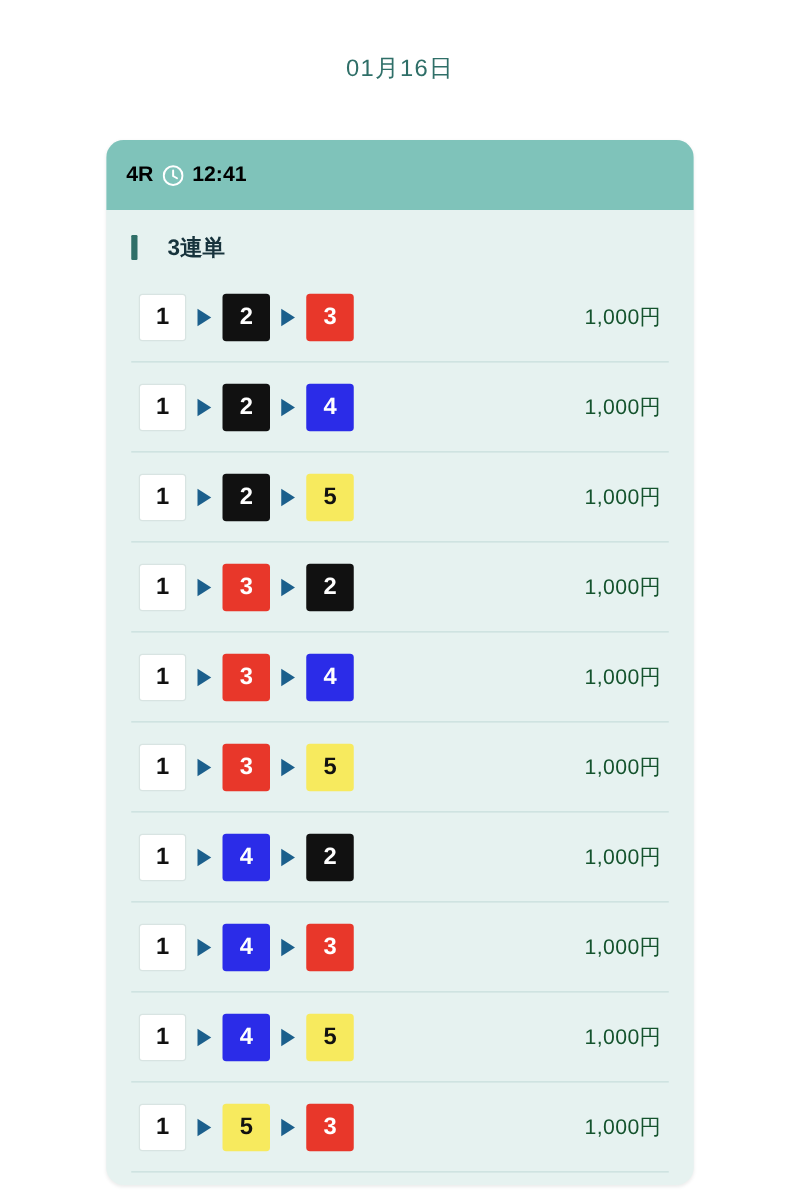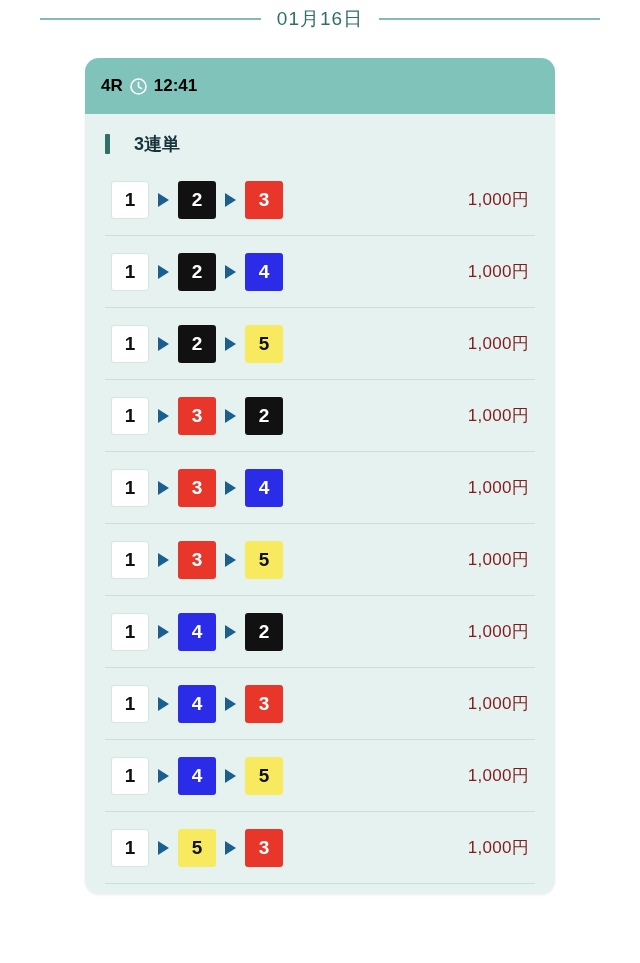--- a/index.html
+++ b/index.html
@@ -18,21 +18,22 @@
     background: #ffffff;
     overflow: hidden;
   }
 
   
   .date-header {
     display: flex;
     align-items: center;
     justify-content: flex-start;
     gap: 16px;
-    padding: 6px 40px 14px 40px;
+    padding: 24px 40px 14px 40px;
+    flex-direction: column;
   }
   .date-rule {
     flex: 1 1 auto;
     height: 2px;
     background: #7fbdb4;
   }
   .date-text {
     color: #2f6f68;
     font-size: 19px;
     letter-spacing: 1px;
@@ -153,21 +154,21 @@
   .arrow {
     width: 0;
     height: 0;
     border-left: 11px solid #1b5f8c;
     border-top: 7px solid transparent;
     border-bottom: 7px solid transparent;
   }
   .amount {
     margin-left: auto;
     font-size: 17px;
-    color: #7f1d1d;
+    color: #14532d;
     letter-spacing: 0.3px;
     text-align: right;
   }
 </style>
 </head>
 <body>
 
 <div class="page">
 
   <div class="date-header">

